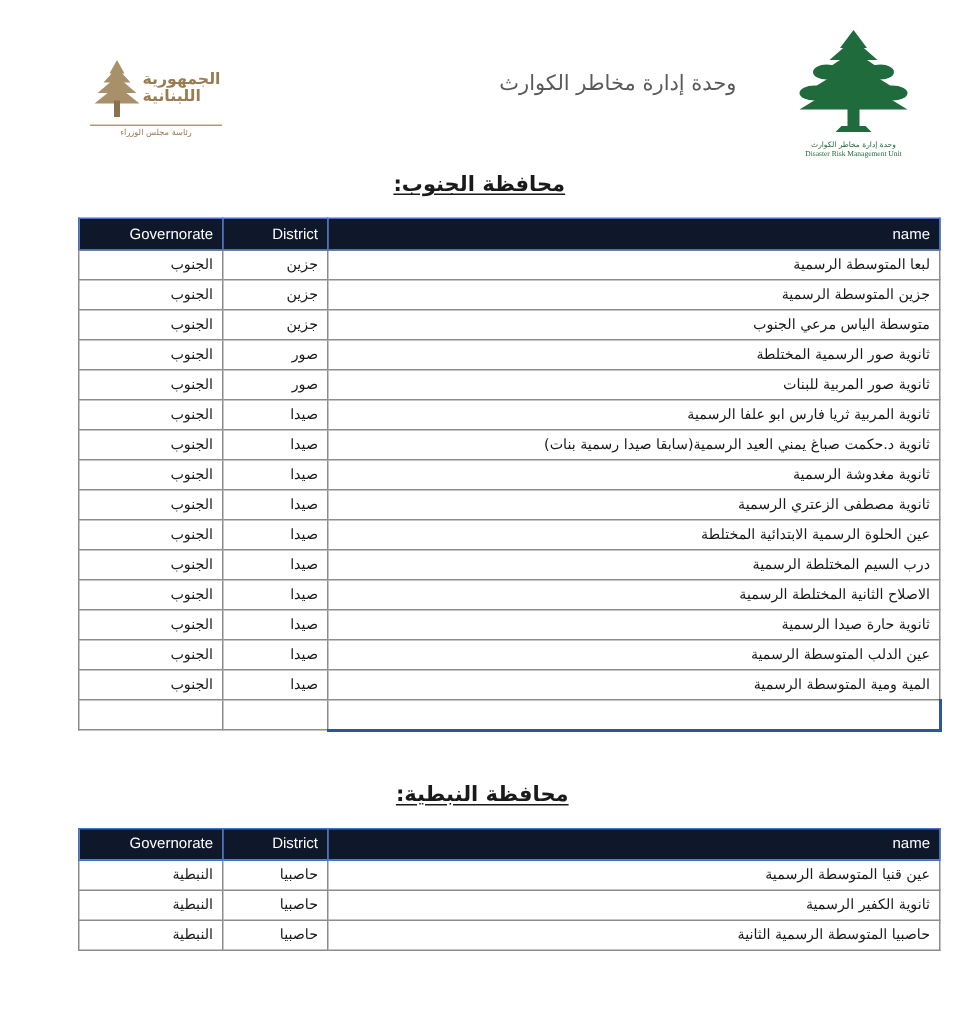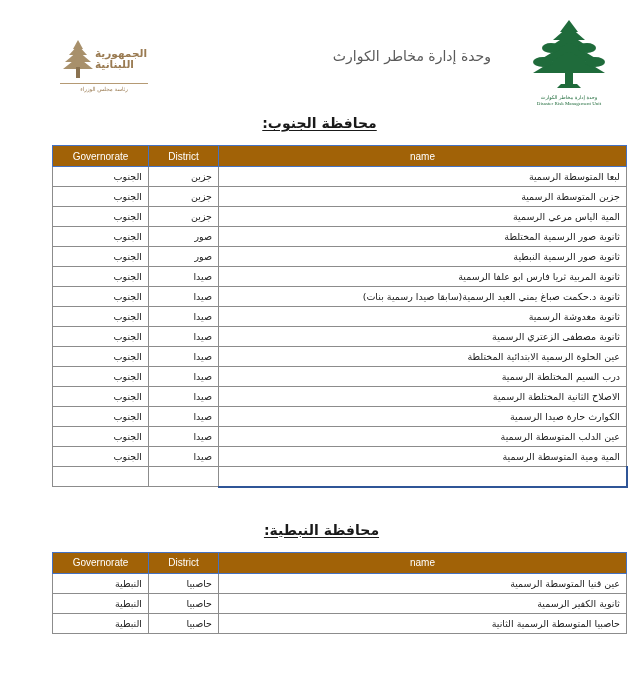--- a/index.html
+++ b/index.html
@@ -122,24 +122,24 @@
   }
   table.data-table th,
   table.data-table td {
     border: 1px solid #8c8c8c;
     height: 20px;
     padding: 0 6px;
     font-size: 9.5px;
     vertical-align: middle;
   }
   table.data-table thead th {
-    background: #a16207;
+    background: #0f172a;
     color: #ffffff;
     border: 1px solid #4472C4;
-    text-align: center;
+    text-align: right;
     font-weight: normal;
     font-size: 10px;
     height: 21px;
     font-family: "Liberation Sans", sans-serif;
   }
   col.c-gov { width: 96px; }
   col.c-dist { width: 70px; }
   col.c-name { width: 408px; }
 
   td.gov, td.dist {
@@ -236,31 +236,31 @@
           <td class="name">لبعا المتوسطة الرسمية</td>
         </tr>
         <tr>
           <td class="gov">الجنوب</td>
           <td class="dist">جزين</td>
           <td class="name">جزين المتوسطة الرسمية</td>
         </tr>
         <tr>
           <td class="gov">الجنوب</td>
           <td class="dist">جزين</td>
-          <td class="name">المية الياس مرعي الرسمية</td>
+          <td class="name">متوسطة الياس مرعي الجنوب</td>
         </tr>
         <tr>
           <td class="gov">الجنوب</td>
           <td class="dist">صور</td>
           <td class="name">ثانوية صور الرسمية المختلطة</td>
         </tr>
         <tr>
           <td class="gov">الجنوب</td>
           <td class="dist">صور</td>
-          <td class="name">ثانوية صور الرسمية النبطية</td>
+          <td class="name">ثانوية صور المربية للبنات</td>
         </tr>
         <tr>
           <td class="gov">الجنوب</td>
           <td class="dist">صيدا</td>
           <td class="name">ثانوية المربية ثريا فارس ابو علفا الرسمية</td>
         </tr>
         <tr>
           <td class="gov">الجنوب</td>
           <td class="dist">صيدا</td>
           <td class="name">ثانوية د.حكمت صباغ يمني العيد الرسمية(سابقا صيدا رسمية بنات)</td>
@@ -286,21 +286,21 @@
           <td class="name">درب السيم المختلطة الرسمية</td>
         </tr>
         <tr>
           <td class="gov">الجنوب</td>
           <td class="dist">صيدا</td>
           <td class="name">الاصلاح الثانية المختلطة الرسمية</td>
         </tr>
         <tr>
           <td class="gov">الجنوب</td>
           <td class="dist">صيدا</td>
-          <td class="name">الكوارث حارة صيدا الرسمية</td>
+          <td class="name">ثانوية حارة صيدا الرسمية</td>
         </tr>
         <tr>
           <td class="gov">الجنوب</td>
           <td class="dist">صيدا</td>
           <td class="name">عين الدلب المتوسطة الرسمية</td>
         </tr>
         <tr>
           <td class="gov">الجنوب</td>
           <td class="dist">صيدا</td>
           <td class="name">المية ومية المتوسطة الرسمية</td>

